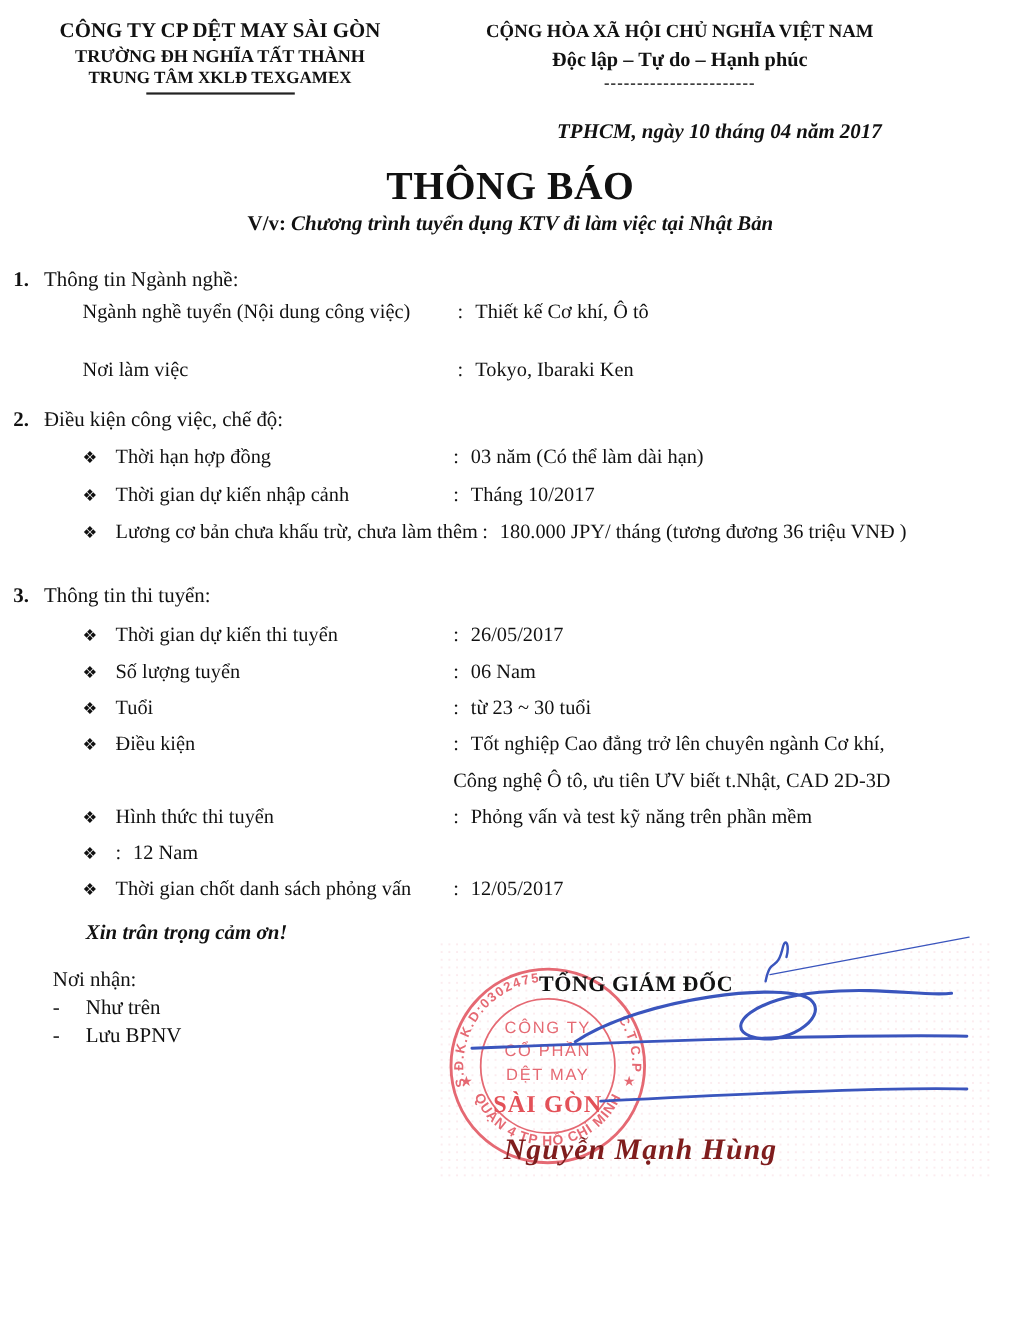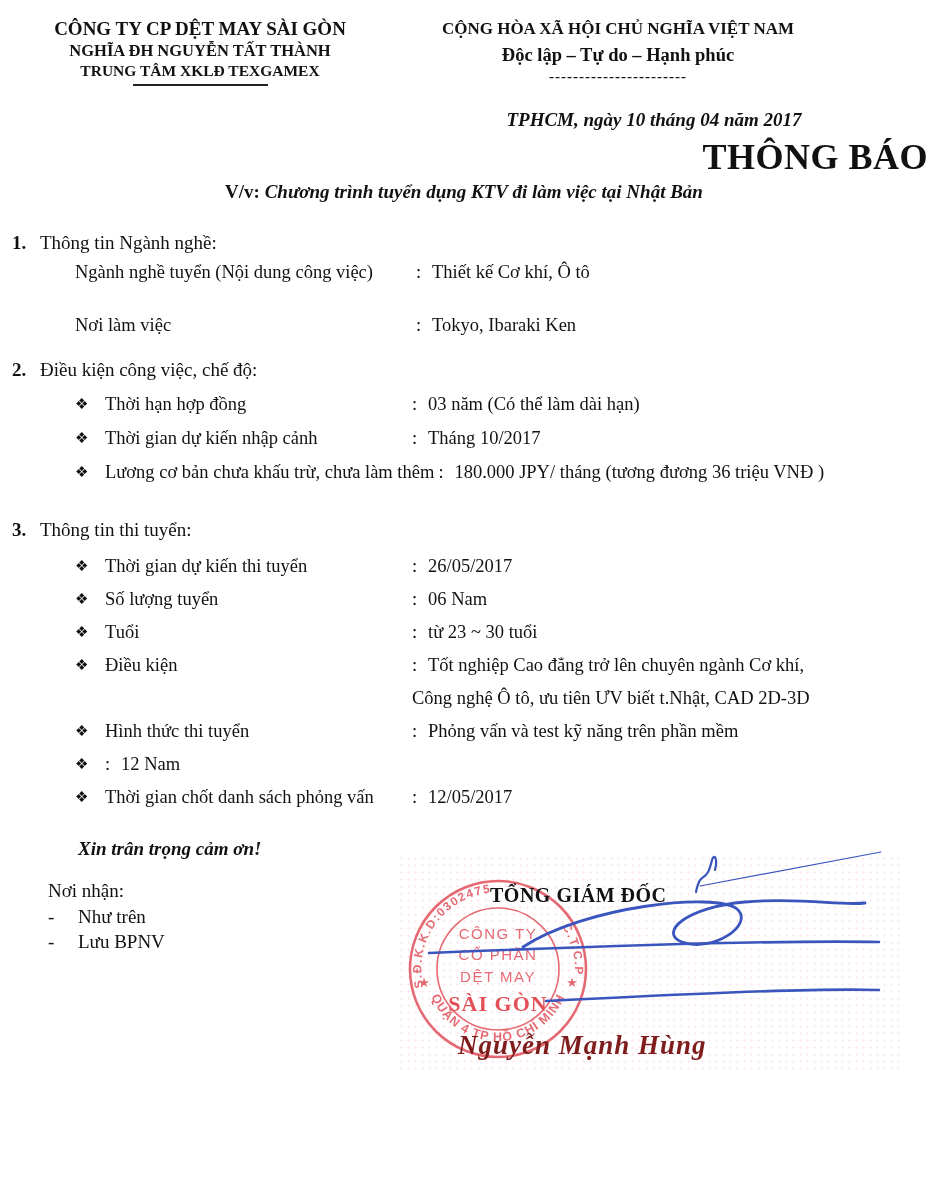--- a/index.html
+++ b/index.html
@@ -22,21 +22,21 @@
   .hdr-right { width:436px; margin-left:14px; text-align:center; }
   .hdr-right .r1 { font-size:17px; font-weight:bold; line-height:24px; }
   .hdr-right .r2 { font-size:18.5px; font-weight:bold; line-height:29px; }
   .hdr-right .rdash { font-size:15px; font-weight:bold; line-height:12px; letter-spacing:1px; }
   .dateline {
     width:436px; margin-left:436px; text-align:center;
     font-size:19px; font-weight:bold; font-style:italic;
     margin-top:22px; line-height:24px;
   }
   
-  .doc-title { text-align:right; font-size:36px; font-weight:bold; margin-top:4px; line-height:42px; letter-spacing:.5px; }
+  .doc-title { text-align:center; font-size:36px; font-weight:bold; margin-top:16px; line-height:42px; letter-spacing:.5px; }
   .doc-subtitle { text-align:center; font-size:19px; font-weight:bold; margin-top:1px; line-height:26px; }
   .doc-subtitle .sub-italic { font-style:italic; }
   
   .section-heading { display:flex; font-size:19px; line-height:26px; padding-left:12px; }
   .section-heading .num { font-weight:bold; width:28px; }
   .s1 { margin-top:25px; }
   .s2 { margin-top:19px; }
   .s3 { margin-top:32px; }
   .row { display:flex; font-size:18.5px; line-height:26px; padding-left:75px; }
   .row .bullet { width:30px; font-size:15px; font-family:"DejaVu Sans", sans-serif; }
@@ -78,21 +78,21 @@
   .stamp-text { fill:#e25560; font-family:"Liberation Sans", sans-serif; }
 </style>
 </head>
 <body>
 
 <div class="page">
 
   <div class="header">
     <div class="hdr-left">
       <div class="l1">CÔNG TY CP DỆT MAY SÀI GÒN</div>
-      <div class="l2">NGHĨA ĐH NGUYỄN TẤT THÀNH</div>
+      <div class="l2">TRƯỜNG ĐH NGHĨA TẤT THÀNH</div>
       <div class="l3">TRUNG TÂM XKLĐ TEXGAMEX</div>
       <div class="hdr-underline"></div>
     </div>
     <div class="hdr-right">
       <div class="r1">CỘNG HÒA XÃ HỘI CHỦ NGHĨA VIỆT NAM</div>
       <div class="r2">Độc lập – Tự do – Hạnh phúc</div>
       <div class="rdash">-----------------------</div>
     </div>
   </div>
   <div class="dateline">TPHCM, ngày 10 tháng 04  năm 2017</div>

